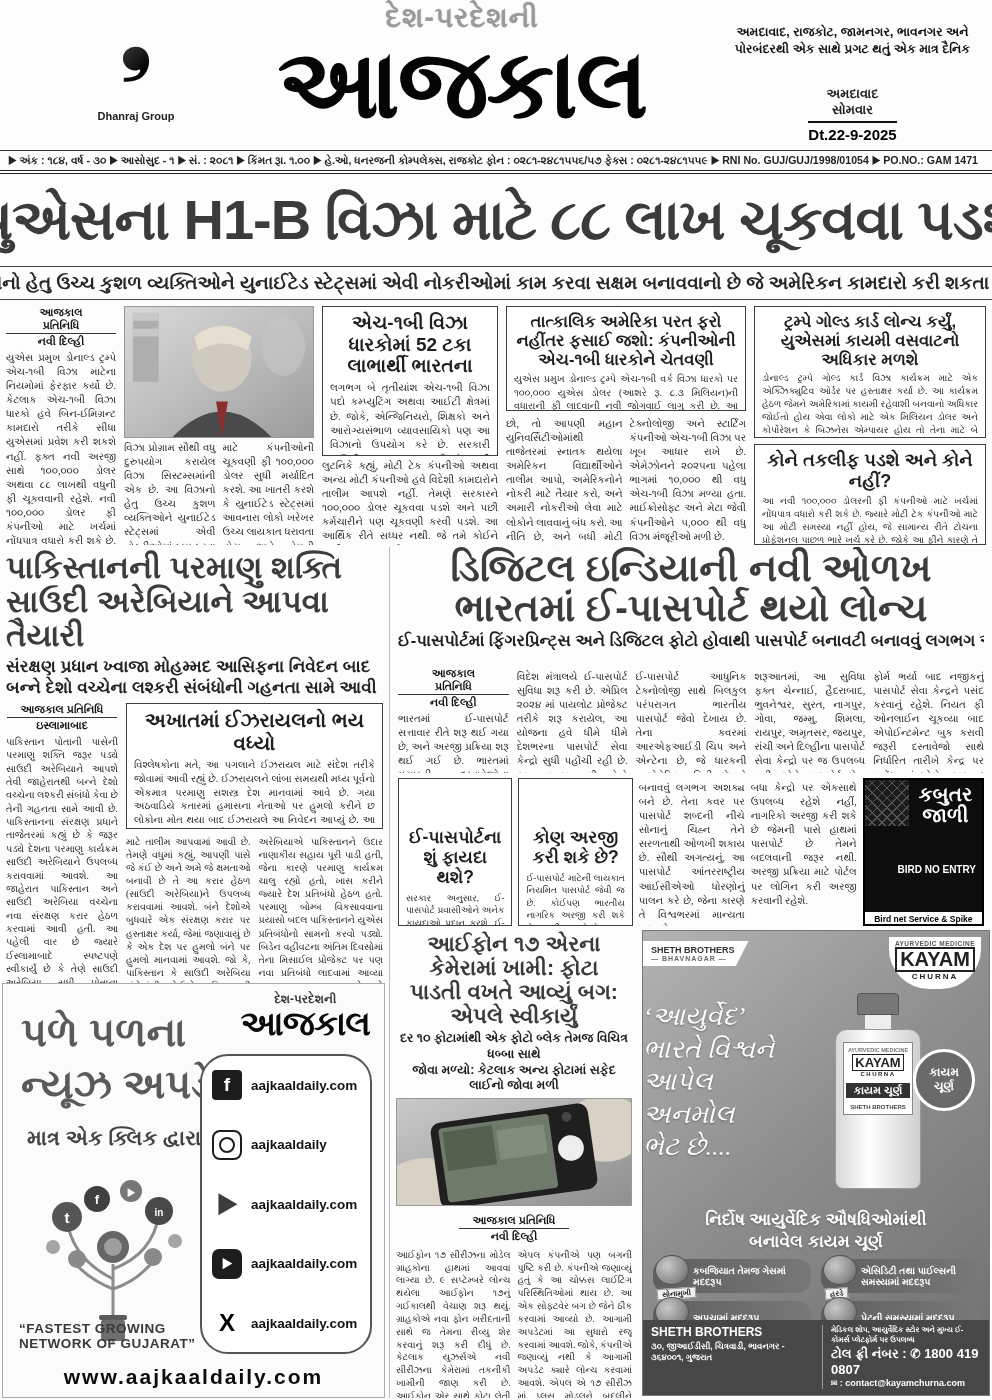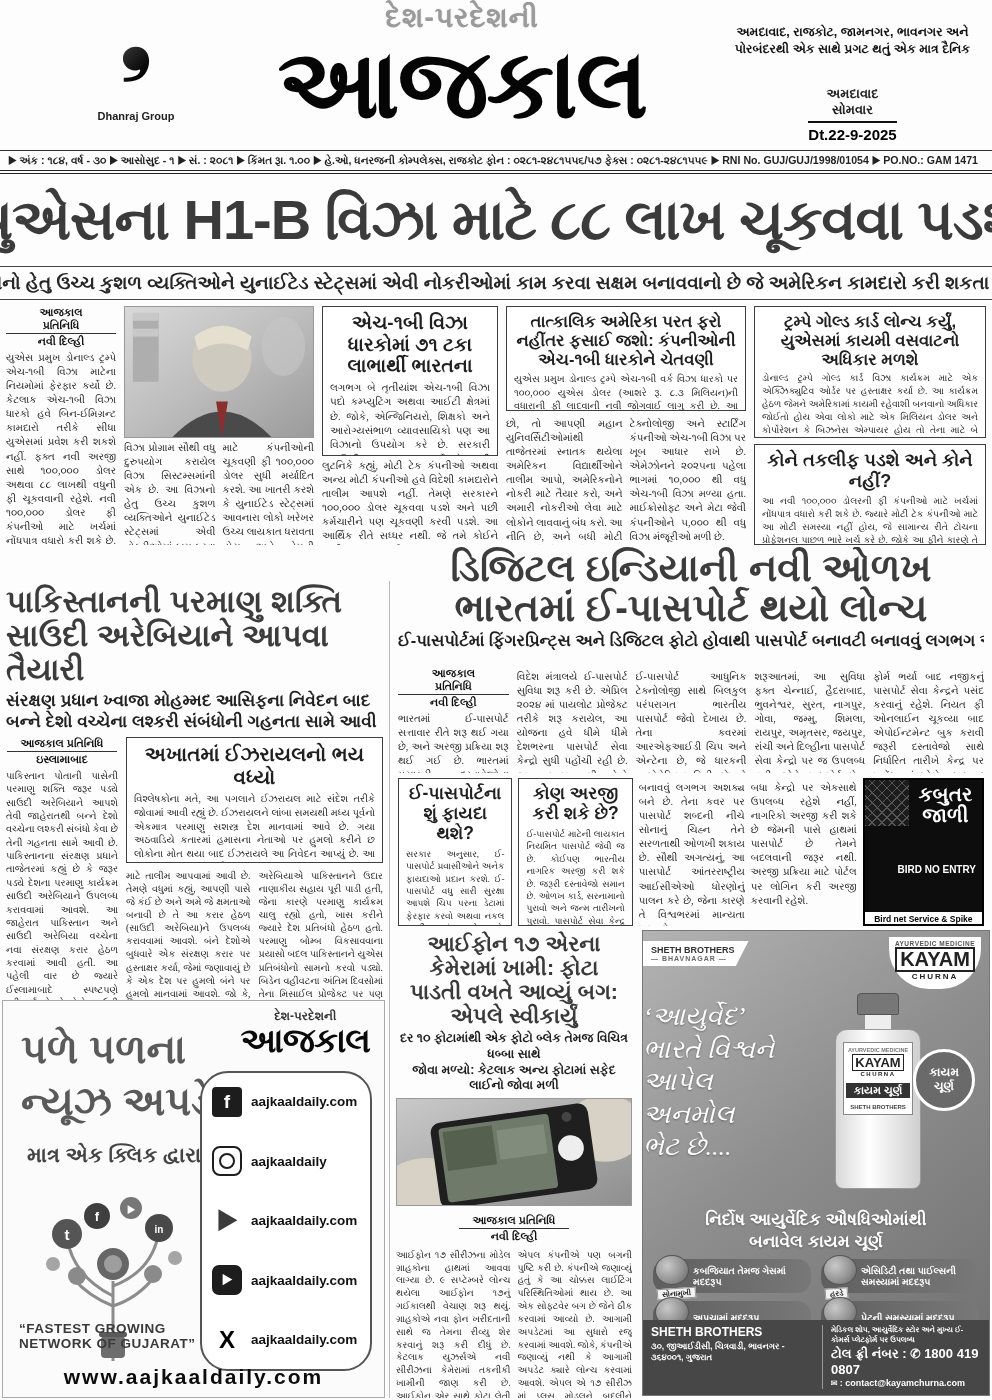--- a/index.html
+++ b/index.html
@@ -68,21 +68,21 @@
   .b1c2 .under .col { flex:1; }
   .b1c3 { width:176px; display:flex; flex-direction:column; }
   .b1c4 { width:240px; display:flex; flex-direction:column; }
   .b1c4 .under { display:flex; gap:7px; flex:1; overflow:hidden; }
   .b1c4 .under .col { flex:1; }
   .b1c5 { width:232px; display:flex; flex-direction:column; gap:6px; }
   .b1c5 .nbox h3 { font-size:18px; }
 
   
   .lower { display:flex; height:851px; }
-  .lz-left { width:390px; display:flex; flex-direction:column; border-right:1px solid #bbb;margin-top:34px; }
+  .lz-left { width:390px; display:flex; flex-direction:column; border-right:1px solid #bbb; }
   .lz-right { width:602px; display:flex; flex-direction:column; }
 
   
   .pak { height:436px; padding:4px 6px 2px; overflow:hidden; }
   .pak h1 { font-size:31px; line-height:1.1; font-weight:900; color:#3c3c3c; font-family:"Liberation Sans",sans-serif; }
   .pak .deck { font-size:17px; line-height:1.22; font-weight:800; color:#222; margin-top:4px; font-family:"Liberation Sans",sans-serif; }
   .pak-cols { display:flex; gap:8px; margin-top:4px; height:318px; overflow:hidden; }
   .pak-c1 { width:112px; }
   .pak-rest { flex:1; display:flex; flex-direction:column; }
   .pak-rest .nbox h3 { font-size:20px; }
@@ -114,21 +114,21 @@
   .tree { position:absolute; left:30px; top:185px; }
 
   
   .epass { height:118px; padding:2px 8px; text-align:center; overflow:hidden; }
   .epass h1 { font-size:38px; line-height:1.04; font-weight:900; color:#3c3c3c; font-family:"Liberation Sans",sans-serif; white-space:nowrap; }
   .epass .deck { font-size:16.5px; font-weight:800; color:#1e1e1e; margin-top:3px; font-family:"Liberation Sans",sans-serif; white-space:nowrap; overflow:hidden; }
   .ep-cols { height:110px; display:flex; gap:8px; padding:2px 8px; overflow:hidden; }
   .ep-cols .col { flex:1; }
   .ep-mid { height:153px; display:flex; gap:6px; padding:3px 8px 2px; overflow:hidden; }
   .ep-mid .nbox { width:120px; }
-  .ep-mid .nbox h3 { font-size:17.5px; }
+  .ep-mid .nbox h3 { font-size:17.5px;margin-top:44px; }
   .ep-mid .col { width:112px; }
 
   
   .pigeon { width:128px; border:2px solid #000; background:#0d0d0d; color:#fff; display:flex; flex-direction:column; overflow:hidden; font-family:"Liberation Sans",sans-serif; }
   .pigeon .top { display:flex; flex:1; }
   .pigeon .net { width:44px; background:
       repeating-linear-gradient(45deg,#555 0 1px,transparent 1px 7px),
       repeating-linear-gradient(-45deg,#555 0 1px,transparent 1px 7px), #1c1c1c; }
   .pigeon .tt { flex:1; text-align:center; font-weight:900; font-size:20px; line-height:1.05; padding-top:4px; }
   .pigeon .row { text-align:center; font-size:8.5px; font-weight:bold; padding:1.5px 2px;margin-top:36px; }
@@ -240,21 +240,21 @@
             <p class="bt">વિઝા પ્રોગ્રામ સૌથી વધુ દુરુપયોગ કરાયેલ વિઝા સિસ્ટમ્સમાંની એક છે. આ વિઝાનો હેતુ ઉચ્ચ કુશળ વ્યક્તિઓને યુનાઈટેડ સ્ટેટ્સમાં એવી નોકરીઓમાં કામ કરવા સક્ષમ બનાવવાનો છે જે અમેરિકન કામદારો કરી શકતા નથી. આ ઘોષણા એચ-૧બી અરજદારોને સ્પોન્સર કરવા</p>
           </div>
         <div class="col">
             <p class="bt">માટે કંપનીઓની ચૂકવણી ફી ૧૦૦,૦૦૦ ડોલર સુધી મર્યાદિત કરશે. આ ખાતરી કરશે કે યુનાઈટેડ સ્ટેટ્સમાં આવનારા લોકો ખરેખર ઉચ્ચ લાયકાત ધરાવતા હોય અને તેમની જગ્યાએ અમેરિકન કામદારો ન આવી શકે. યુએસ વાણિજ્ય સચિવ હોવર્ડ</p>
           </div>
       </div>
     </div>
 
     <div class="b1c3">
       <div class="nbox" style="height:150px;">
-        <h3>એચ-૧બી વિઝા ધારકોમાં ૭૧ ટકા લાભાર્થી ભારતના</h3>
+        <h3>એચ-૧બી વિઝા ધારકોમાં 52 ટકા લાભાર્થી ભારતના</h3>
         <p class="bt">લગભગ બે તૃતીયાંશ એચ-૧બી વિઝા પદો કમ્પ્યુટિંગ અથવા આઈટી ક્ષેત્રમાં છે. જોકે, એન્જિનિયરો, શિક્ષકો અને આરોગ્યસંભાળ વ્યાવસાયિકો પણ આ વિઝાનો ઉપયોગ કરે છે. સરકારી માહિતી અનુસાર, ગયા વર્ષે એચ-૧બી વિઝા મેળવનારાઓમાં ભારત સૌથી મોટો લાભાર્થી હતો, જે એચ-૧બી વિઝાના ૭૧ ટકા હિસ્સો ધરાવે છે, જ્યારે ચીન બીજા ક્રમે આવ્યું હતું, જેને ફક્ત ૧૧.૭ ટકા પ્રાપ્ત થયા હતા.</p>
       </div>
       <div class="col" style="flex:1;">
           <p class="bt">લુટનિકે કહ્યું, મોટી ટેક કંપનીઓ અથવા અન્ય મોટી કંપનીઓ હવે વિદેશી કામદારોને તાલીમ આપશે નહીં. તેમણે સરકારને ૧૦૦,૦૦૦ ડોલર ચૂકવવા પડશે અને પછી કર્મચારીને પણ ચૂકવણી કરવી પડશે. આ આર્થિક રીતે સધ્ધર નથી. જે તમે કોઈને તાલીમ આપવા જઈ રહ્યા</p>
         </div>
     </div>
 
     <div class="b1c4">
       <div class="nbox" style="height:105px;">
         <h3 style="font-size:16.5px;">તાત્કાલિક અમેરિકા પરત ફરો નહીંતર ફસાઈ જશો: કંપનીઓની એચ-૧બી ધારકોને ચેતવણી</h3>

